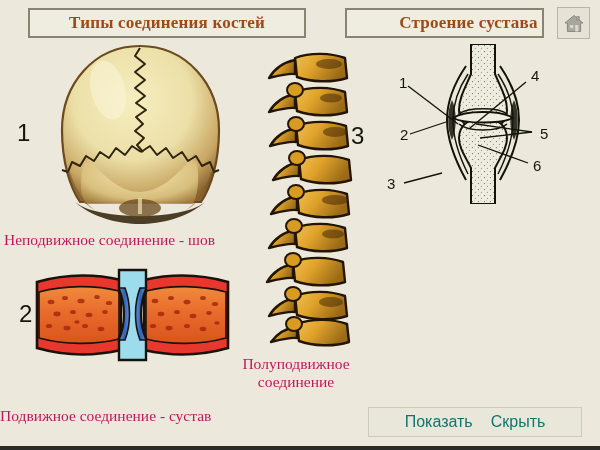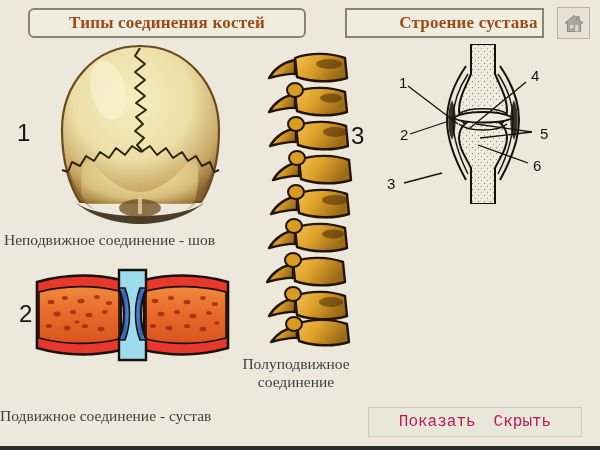--- a/index.html
+++ b/index.html
@@ -36,21 +36,20 @@
     align-items: center;
     justify-content: center;
     letter-spacing: .2px;
   }
   #title-left {
     left: 28px;
     top: 8px;
     width: 278px;
     height: 30px;
     font-size: 17px;
-    border-radius: 6px;
   }
   #title-right {
     left: 345px;
     top: 8px;
     width: 199px;
     height: 30px;
     font-size: 17px;
     padding-left: 48px;
   }
   #home-button {
@@ -63,21 +62,21 @@
     background: #e6e3d6;
     border: 1px solid #b9b4a3;
     display: flex;
     align-items: center;
     justify-content: center;
   }
 
   
   .caption {
     position: absolute;
-    color: #404040;
+    color: #be185d;
     font-size: 15.5px;
     line-height: 1.18;
     font-family: "Liberation Serif", "DejaVu Serif", serif;
   }
   #caption-immobile { left: 4px;  top: 231px; width: 225px; }
   #caption-mobile   { left: 0;  top: 395px; width: 240px; margin-top: 12px; }
   #caption-semi     { left: 222px; top: 355px; width: 148px; text-align: center; }
 
   
   .big-num {
@@ -146,23 +145,23 @@
     height: 30px;
     box-sizing: border-box;
     background: #e9e6da;
     border: 1px solid #cfcabb;
     display: flex;
     align-items: center;
     justify-content: center;
     gap: 14px;
   }
   .ctrl-btn {
-    color: #be185d;
+    color: #0f766e;
     font-size: 16px;
-    font-family: Liberation Mono, monospace;
+    font-family: Liberation Sans, sans-serif;
     background: transparent;
     border: none;
     padding: 0 2px;
   }
 </style>
 </head>
 <body>
 
 <div id="slide">
 

